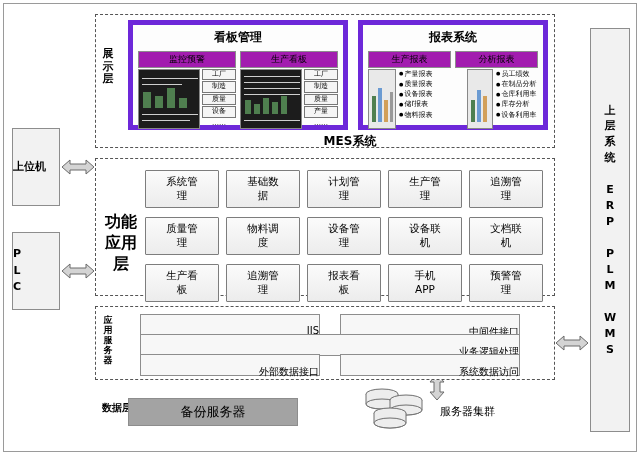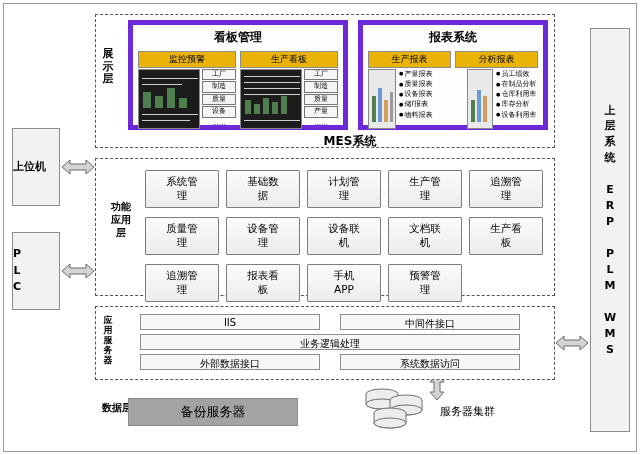--- a/index.html
+++ b/index.html
@@ -42,36 +42,36 @@
   #mes-top{left:95px;top:14px;width:460px;height:134px;}
   #mes-func{left:95px;top:158px;width:460px;height:138px;}
   #mes-app{left:95px;top:306px;width:460px;height:74px;}
 
   
   .layer-label{
     position:absolute;text-align:center;font-size:11px;font-weight:bold;
     line-height:1.15;
   }
   #label-display{left:100px;top:48px;width:16px;}
-  #label-func{left:105px;top:200px;width:32px;font-size:10px;line-height:1.3;}
+  #label-func{left:105px;top:212px;width:32px;font-size:16px;line-height:1.3;}
   #label-appserver{left:100px;top:316px;width:16px;font-size:9px;line-height:1.1;}
   #label-data{left:100px;top:402px;width:34px;font-size:10px;line-height:1.2;}
 
   
   .panel{
     position:absolute;border:5px solid #6d28d9;box-sizing:border-box;background:#fdfdfd;
   }
   #panel-kanban{left:128px;top:20px;width:220px;height:110px;}
   #panel-report{left:358px;top:20px;width:190px;height:110px;}
   .panel-title{
     text-align:center;font-size:12px;font-weight:bold;margin-top:4px;
   }
   .sub-row{position:absolute;top:26px;left:0;width:100%;display:flex;gap:4px;padding:0 5px;box-sizing:border-box;}
   .sub-tab{
-    flex:1;text-align:center;font-size:9px;border:1px solid #8d8d8d;background:#eab308;
+    flex:1;text-align:center;font-size:9px;border:1px solid #8d8d8d;background:#a21caf;
     padding:1px 0;box-sizing:border-box;
   }
   .cell-row{position:absolute;top:44px;left:0;width:100%;display:flex;gap:4px;padding:0 5px;box-sizing:border-box;}
   .cell{flex:1;display:flex;gap:2px;height:60px;}
   .thumb{
     flex:1;border:1px solid #888;background:#1c1c1c;position:relative;overflow:hidden;
   }
   .thumb.light{background:#e9e9e9;}
   .thumb .bar{position:absolute;background:#4f7f4f;}
   .thumb .wline{position:absolute;background:#cfcfcf;height:1px;}
@@ -99,21 +99,21 @@
   }
   .fbtn{
     border:1px solid #7d7d7d;background:linear-gradient(#fbfbfb,#ececec);
     text-align:center;font-size:10.5px;padding:4px 16px;box-sizing:border-box;
     border-radius:1px;
   }
 
   
   .appbar{
     position:absolute;border:1px solid #8d8d8d;background:#f7f7f7;box-sizing:border-box;
-    text-align:center;font-size:10px;padding:2px 0;
+    text-align:right;font-size:10px;padding:10px 0;
   }
   #bar-iis{left:140px;top:314px;width:180px;height:16px;}
   #bar-mid{left:340px;top:314px;width:180px;height:16px;}
   #bar-biz{left:140px;top:334px;width:380px;height:16px;}
   #bar-ext{left:140px;top:354px;width:180px;height:16px;}
   #bar-sys{left:340px;top:354px;width:180px;height:16px;}
 
   
   #backup-server{
     position:absolute;left:128px;top:398px;width:170px;height:28px;
@@ -294,20 +294,21 @@
       <span style="display:block">层</span>
     </div>
 
   <div class="btn-grid">
     <div class="fbtn">系统管理</div>
     <div class="fbtn">基础数据</div>
     <div class="fbtn">计划管理</div>
     <div class="fbtn">生产管理</div>
     <div class="fbtn">追溯管理</div>
     <div class="fbtn">质量管理</div>
+    <div class="fbtn">物料调度</div>
     <div class="fbtn">设备管理</div>
     <div class="fbtn">设备联机</div>
     <div class="fbtn">文档联机</div>
     <div class="fbtn">生产看板</div>
     <div class="fbtn">追溯管理</div>
     <div class="fbtn">报表看板</div>
     <div class="fbtn">手机APP</div>
     <div class="fbtn">预警管理</div>
   </div>
 

